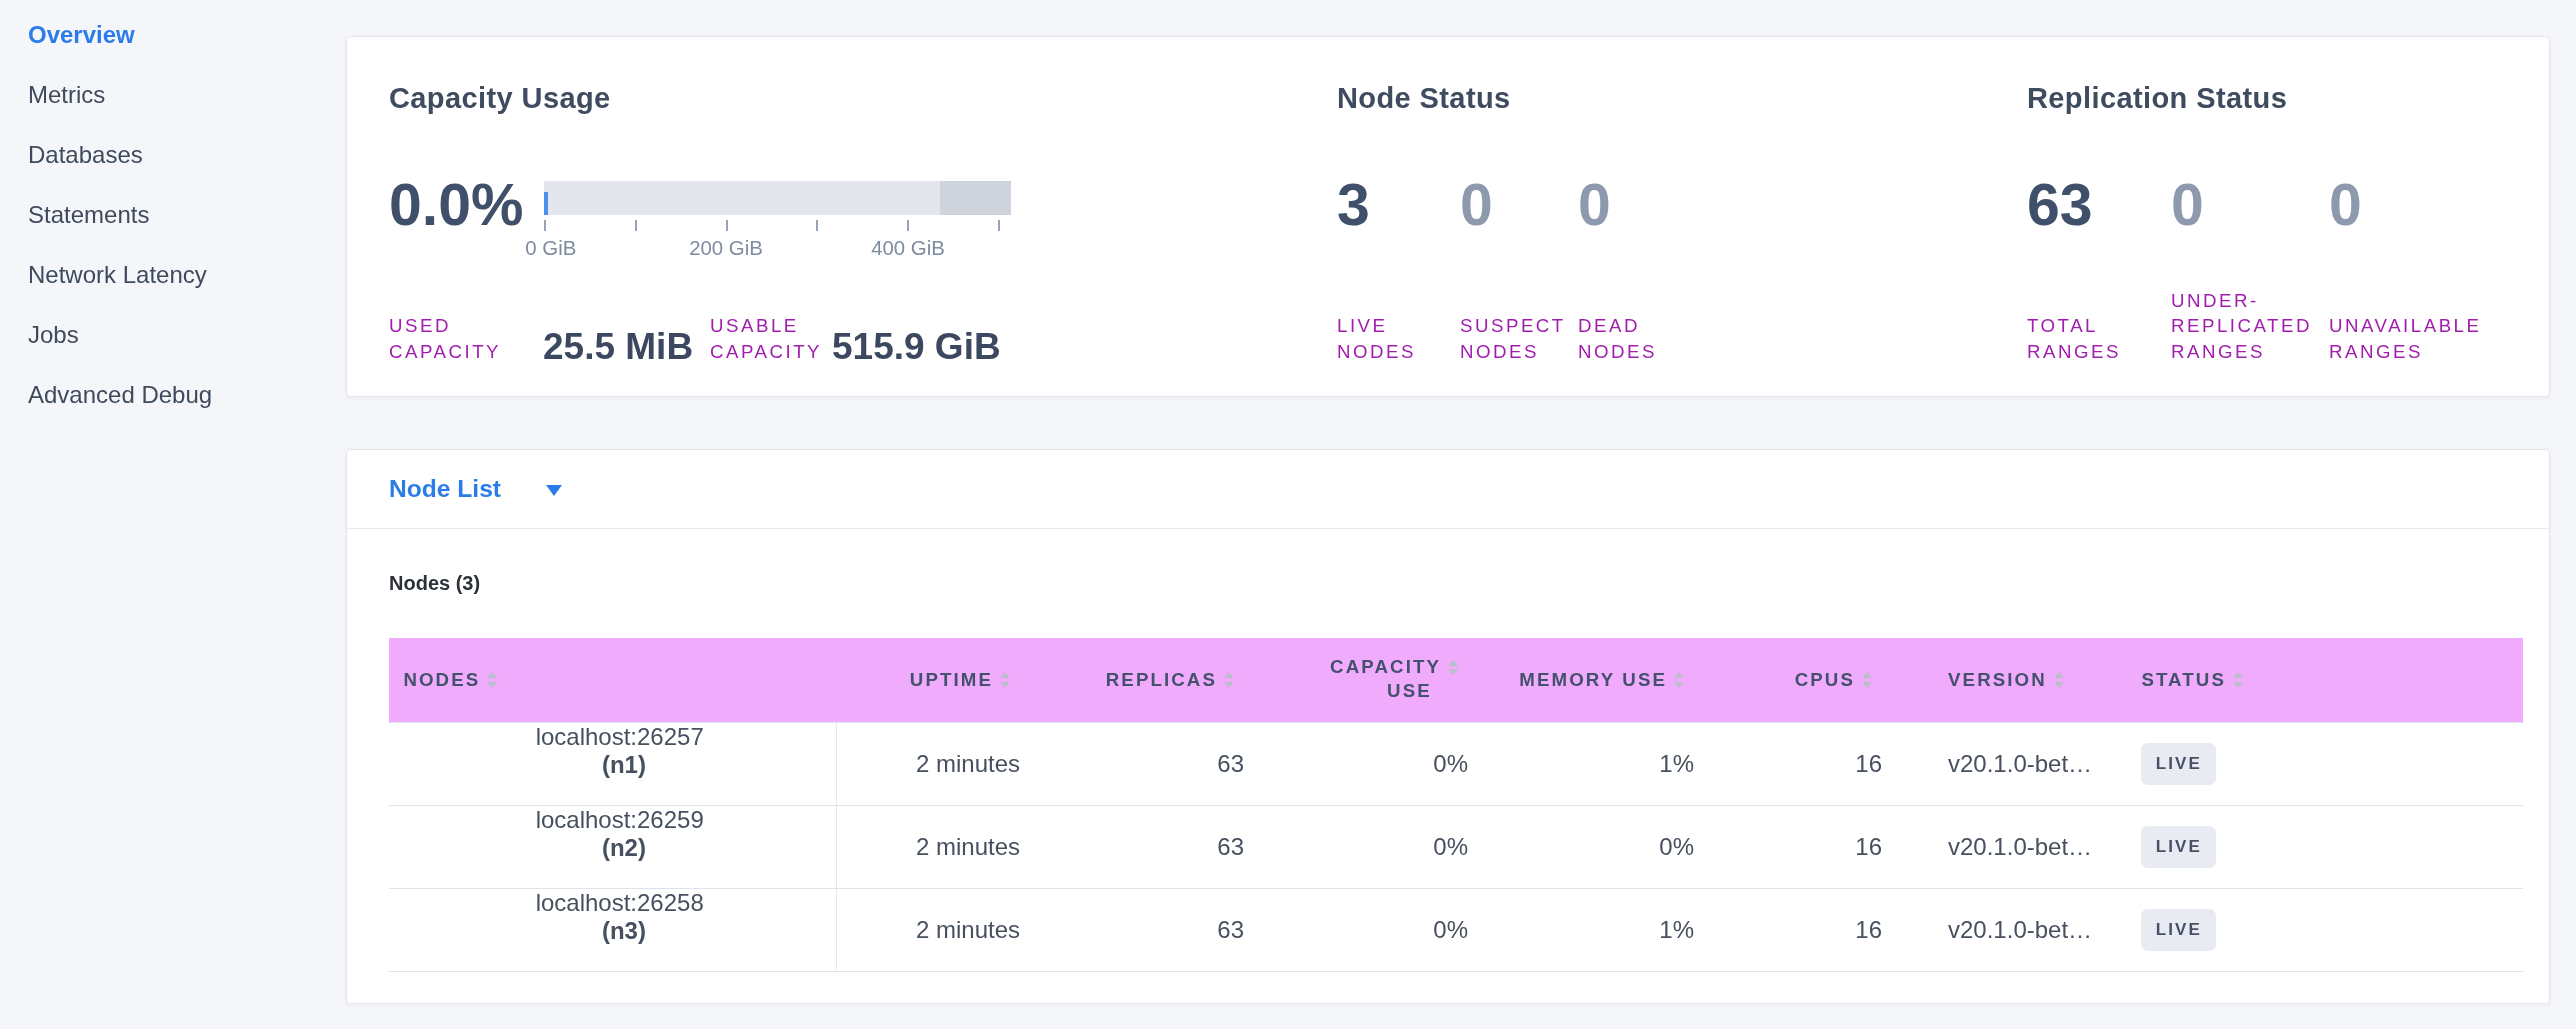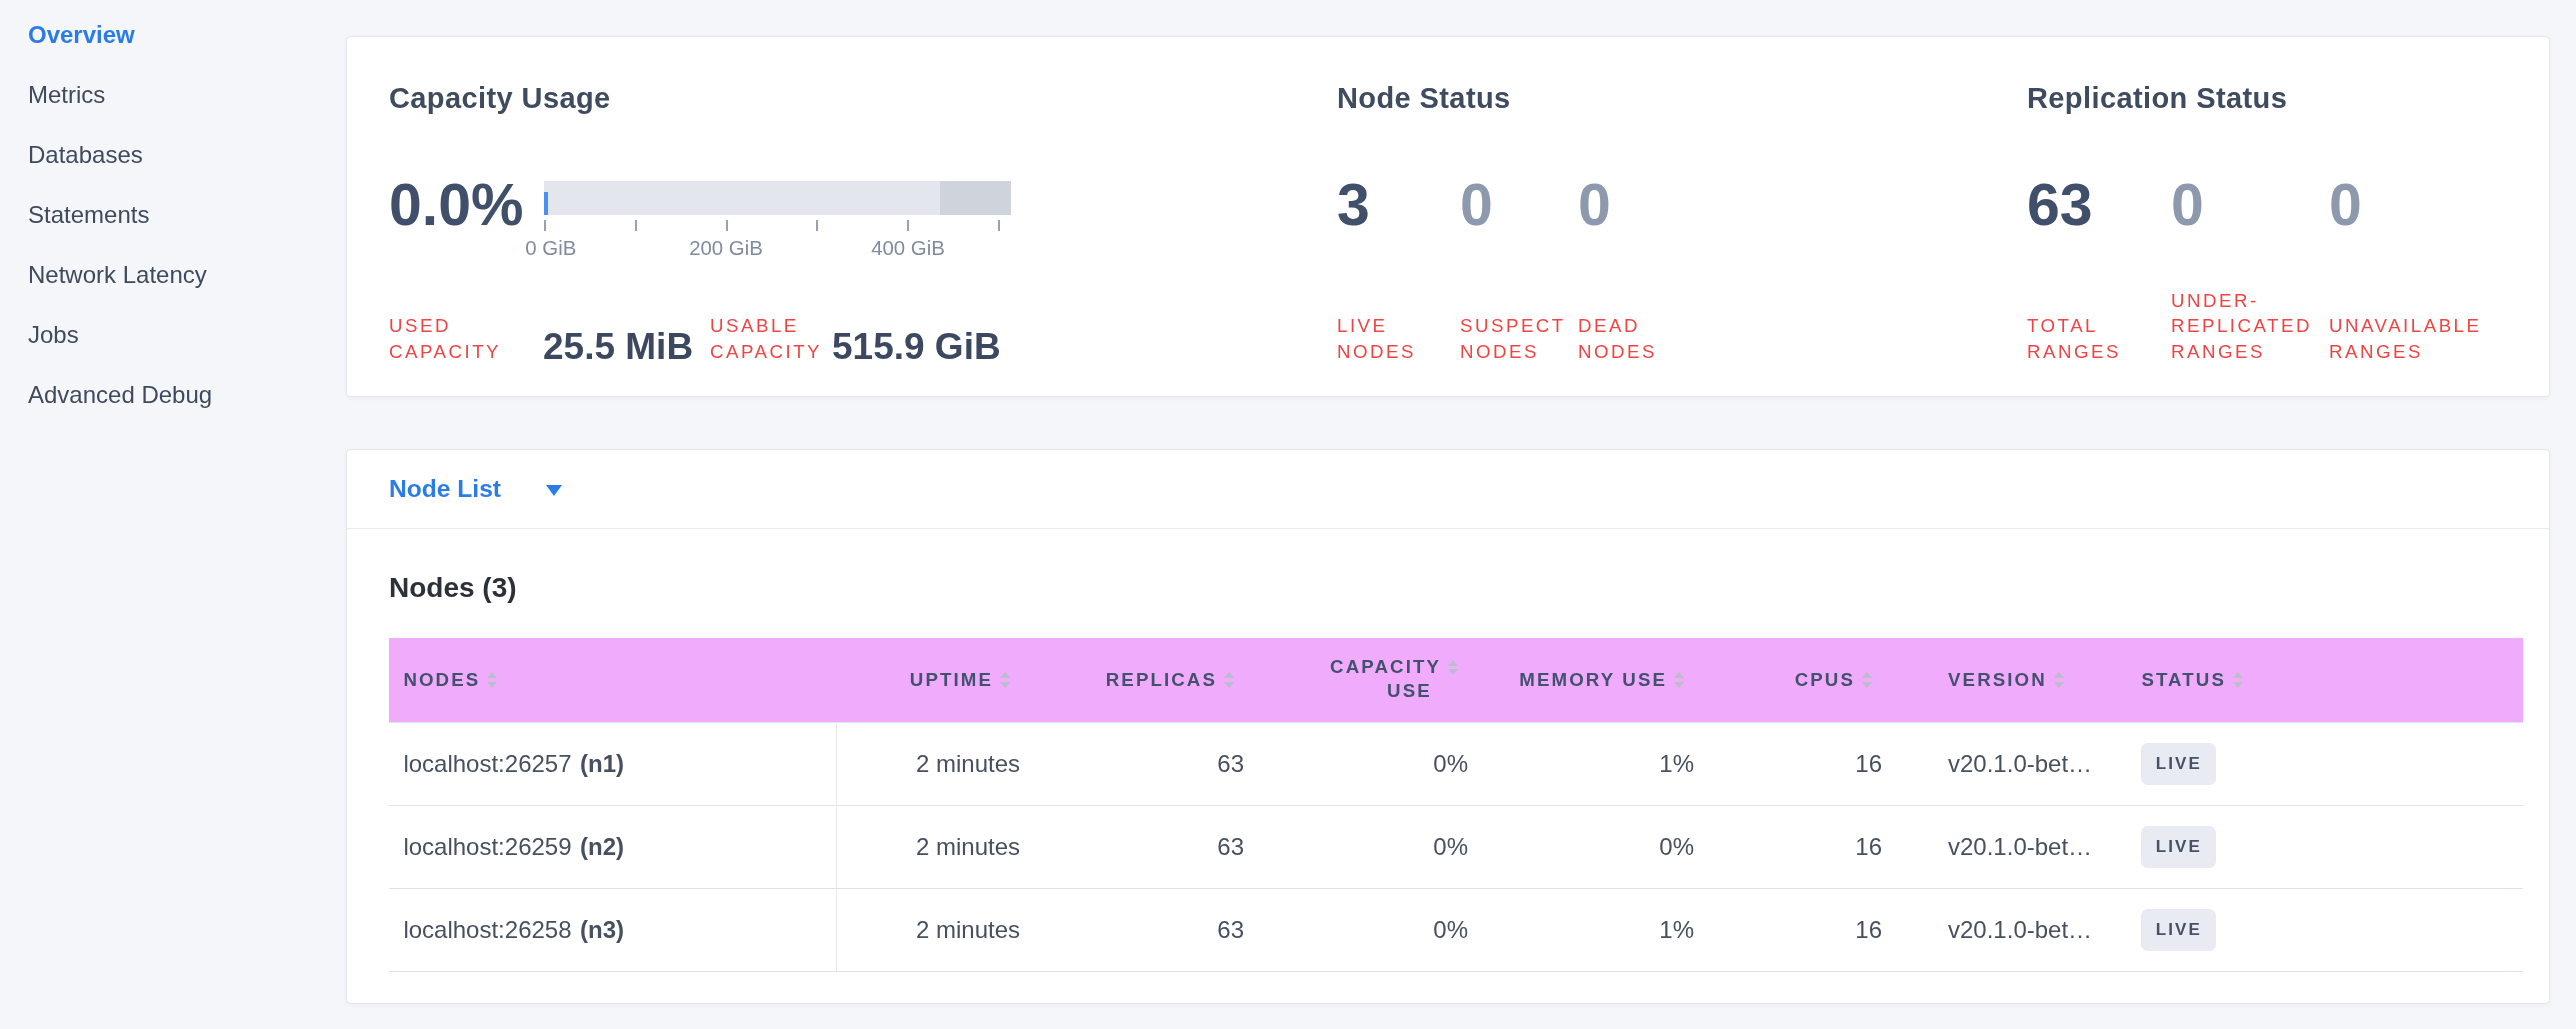--- a/index.html
+++ b/index.html
@@ -27,42 +27,42 @@
   .card2 { left:346px; top:449px; width:2204px; height:555px; }
 
   .sec-title { position:absolute; top:45px; font-size:29px; font-weight:700; color:#3f4b5e; letter-spacing:0.4px; }
 
   .bignum { position:absolute; top:136px; font-size:59px; line-height:65px; font-weight:700; color:#40506a; }
   .bignum.muted { color:#8d99ad; }
 
   .stat-label {
     position:absolute; bottom:32px;
     font-size:18.7px; line-height:25.5px; letter-spacing:2.5px;
-    color:#ef4444; text-transform:uppercase;
+    color:#a21caf; text-transform:uppercase;
   }
   .stat-value { position:absolute; bottom:31px; font-size:37px; line-height:37px; font-weight:700; color:#3c4860;margin-top:36px; }
 
   
   .gauge-pct { left:42px; }
   .bar-wrap { position:absolute; left:197px; top:144px; width:467px; height:110px; }
   .bar { position:absolute; left:0; top:0; width:467px; height:34px; background:#e3e6ed; }
   .bar-secondary { position:absolute; right:0; top:0; width:71px; height:34px; background:#ced3dc; }
   .bar-used { position:absolute; left:0; bottom:0; width:4.2px; height:23px; background:#4a90ee; }
   .tick { position:absolute; top:39px; width:1.7px; height:11px; background:#97a2b4; }
   .tick-label { position:absolute; top:56px; font-size:20.4px; color:#7f8ba0; transform:translateX(-50%); white-space:nowrap; }
 
   
   .selector-row { height:79px; border-bottom:0.8px solid #e5e8ed; display:flex; align-items:center; padding-left:42px; cursor:pointer;gap:22px; }
   .selector-label { font-size:24.6px; font-weight:700; color:#2b7ce9; }
   .caret-down {
     width:0; height:0; margin-left:23px; margin-top:3.4px;
     border-left:8.5px solid transparent; border-right:8.5px solid transparent;
     border-top:11px solid #2b7ce9;
   }
-  .nodes-heading { position:absolute; left:42px; top:122px; font-size:28px; color:#2b3039; }
+  .nodes-heading { position:absolute; left:42px; top:122px; font-size:20px; color:#2b3039; }
 
   .table { position:absolute; left:42px; top:188px; width:2134px; }
   .trow { display:grid; grid-template-columns:448px 183px 224px 224px 226px 188px 239px 401px; align-items:center; }
   .thead { height:85px; background:#f0abfc; border-bottom:0.8px solid #e2e6ec; }
   .th {
     font-size:18.7px; font-weight:700; letter-spacing:2.1px; color:#44516d;
     display:flex; align-items:center; justify-content:flex-end; padding-right:10.2px;
     text-transform:uppercase; cursor:pointer;
   }
   .th.left { justify-content:flex-start; padding-right:0; }
@@ -70,21 +70,21 @@
   .th.c7 { padding-left:66px; }
   .th.c8 { padding-left:20.4px;align-items:center; }
   .th-stack { display:flex; flex-direction:column; align-items:flex-end; }
   .th-stack .line1 { display:flex; align-items:center; }
   .th-stack .line2 { margin-right:26px; line-height:25.5px; }
   .sort { display:inline-flex; flex-direction:column; margin-left:6.8px; cursor:pointer; }
   .sort .up { width:0; height:0; border-left:5.1px solid transparent; border-right:5.1px solid transparent; border-bottom:6.8px solid #b9bec8; }
   .sort .dn { width:0; height:0; margin-top:3.4px; border-left:5.1px solid transparent; border-right:5.1px solid transparent; border-top:6.8px solid #b9bec8; }
 
   .drow { height:83px; background:#fff; border-bottom:0.8px solid #dee2e9; cursor:pointer; }
-  .td { font-size:24px; color:#47505f; text-align:right; }
+  .td { font-size:24px; color:#47505f; text-align:right;flex-direction:column; }
   .td.c1 { text-align:left; padding-left:14.4px; align-self:stretch; display:flex; align-items:center; border-right:0.8px solid #e6e9ee; }
   .td.c7 { text-align:left; padding-left:66px; white-space:nowrap; overflow:hidden; }
   .td.c8 { text-align:left; padding-left:20.4px; }
   .node-id { font-weight:700; margin-left:8.5px; }
   .badge {
     display:inline-block; background:#e8ebf2; border-radius:6.8px;
     padding:11px 14.4px; font-size:17px; font-weight:700; letter-spacing:2.1px;
     color:#475168; text-transform:uppercase;
   }
 </style>

